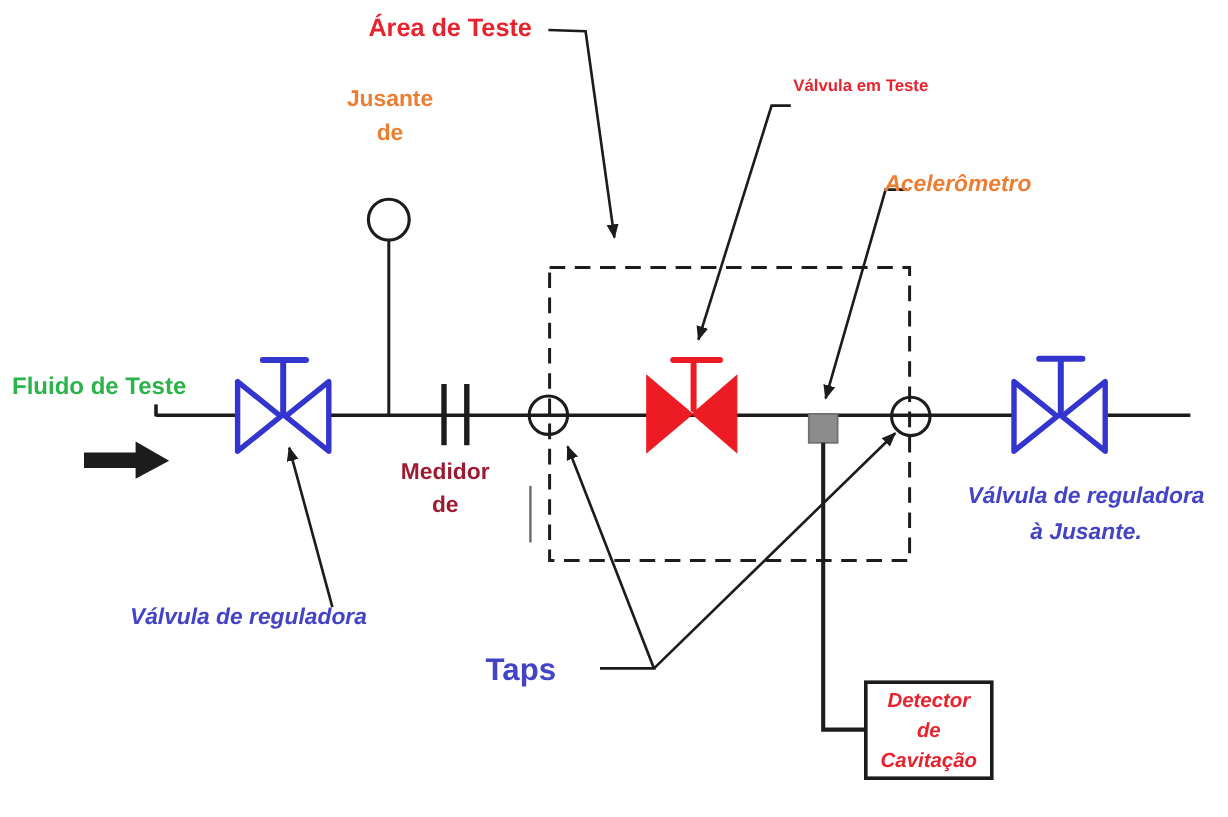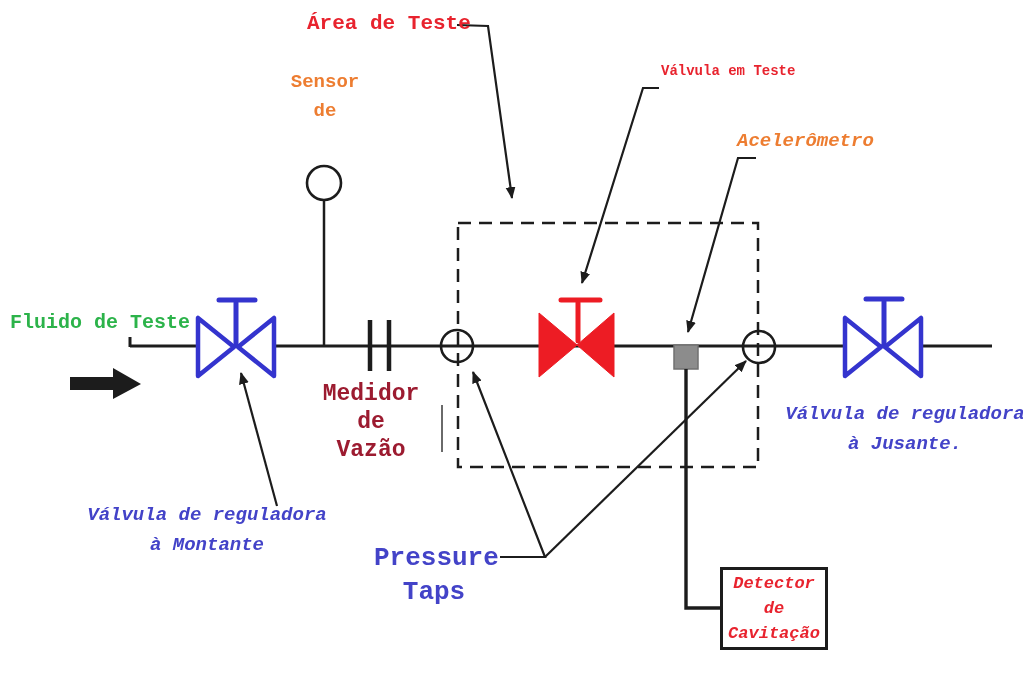--- a/index.html
+++ b/index.html
@@ -10,31 +10,31 @@
     --c-blue-label:#4343C8;
     --c-valve-blue:#3434CE;
     --c-valve-red:#ED1C24;
     --c-line:#1C1C1C;
     --c-accel:#8C8C8C;
     --c-bg:#FFFFFF;
   }
   html,body{margin:0;padding:0;background:#fff;}
   .stage{
     position:relative;width:1023px;height:681px;background:var(--c-bg);
-    font-family:Liberation Mono, monospace;overflow:hidden;
+    font-family:Liberation Sans, sans-serif;overflow:hidden;
   }
   .stage svg{position:absolute;left:0;top:0;}
   .lbl{position:absolute;font-weight:bold;white-space:nowrap;}
   .center{text-align:center;white-space:normal;}
   .lbl-area{left:307px;top:12px;font-size:21px;color:var(--c-red);}
   .lbl-sensor{left:255px;top:68px;width:140px;font-size:19px;line-height:29px;color:var(--c-orange);}
   .lbl-vteste{left:661px;top:63px;font-size:14px;color:var(--c-red);}
-  .lbl-accel{left:737px;top:130px;font-size:19px;font-style:italic;color:var(--c-orange);}
+  .lbl-accel{left:737px;top:143px;font-size:19px;font-style:italic;color:var(--c-orange);}
   .lbl-fluido{left:10px;top:311px;font-size:20px;color:var(--c-green);}
-  .lbl-medidor{left:301px;top:380px;width:140px;font-size:23px;line-height:28px;color:var(--c-maroon);}
+  .lbl-medidor{left:301px;top:380px;width:140px;font-size:19px;line-height:28px;color:var(--c-maroon);}
   .lbl-montante{left:77px;top:500px;width:260px;font-size:19px;line-height:30px;font-style:italic;color:var(--c-blue-label);}
   .lbl-pressure{left:374px;top:541px;width:120px;font-size:26px;line-height:34px;color:var(--c-blue-label);}
   .lbl-jusante{left:775px;top:399px;width:260px;font-size:19px;line-height:30px;font-style:italic;color:var(--c-blue-label);}
   .detector-box{
     position:absolute;left:720px;top:567px;width:108px;height:83px;
     box-sizing:border-box;border:3px solid var(--c-line);background:#fff;
     display:flex;flex-direction:column;justify-content:center;
     font-weight:bold;font-style:italic;font-size:17px;line-height:25px;
     color:var(--c-red);text-align:center;
   }
@@ -108,43 +108,40 @@
     <polyline class="leader" points="659,88 643,88 582,283" marker-end="url(#arrow)"></polyline>
     <polyline class="leader" points="756,158 738,158 688,332" marker-end="url(#arrow)"></polyline>
     <polyline class="leader" points="277,506 241,373" marker-end="url(#arrow)"></polyline>
     <polyline class="leader" points="500,557 545,557 473,372" marker-end="url(#arrow)"></polyline>
     <polyline class="leader" points="545,557 746,361" marker-end="url(#arrow)"></polyline>
   </svg>
 
   <div class="lbl lbl-area">Área de Teste</div>
 
   <div class="lbl lbl-sensor center">
-    <div>Sensor</div>
+    <div>Jusante</div>
     <div>de</div>
   </div>
 
   <div class="lbl lbl-vteste">Válvula em Teste</div>
 
   <div class="lbl lbl-accel">Acelerômetro</div>
 
   <div class="lbl lbl-fluido">Fluido de Teste</div>
 
   <div class="lbl lbl-medidor center">
     <div>Medidor</div>
     <div>de</div>
-    <div>Vazão</div>
   </div>
 
   <div class="lbl lbl-montante center">
     <div>Válvula de reguladora</div>
-    <div>à Montante</div>
   </div>
 
   <div class="lbl lbl-pressure center">
-    <div>Pressure</div>
     <div>Taps</div>
   </div>
 
   <div class="lbl lbl-jusante center">
     <div>Válvula de reguladora</div>
     <div>à Jusante.</div>
   </div>
 
   <div class="detector-box">
     <div>Detector</div>

